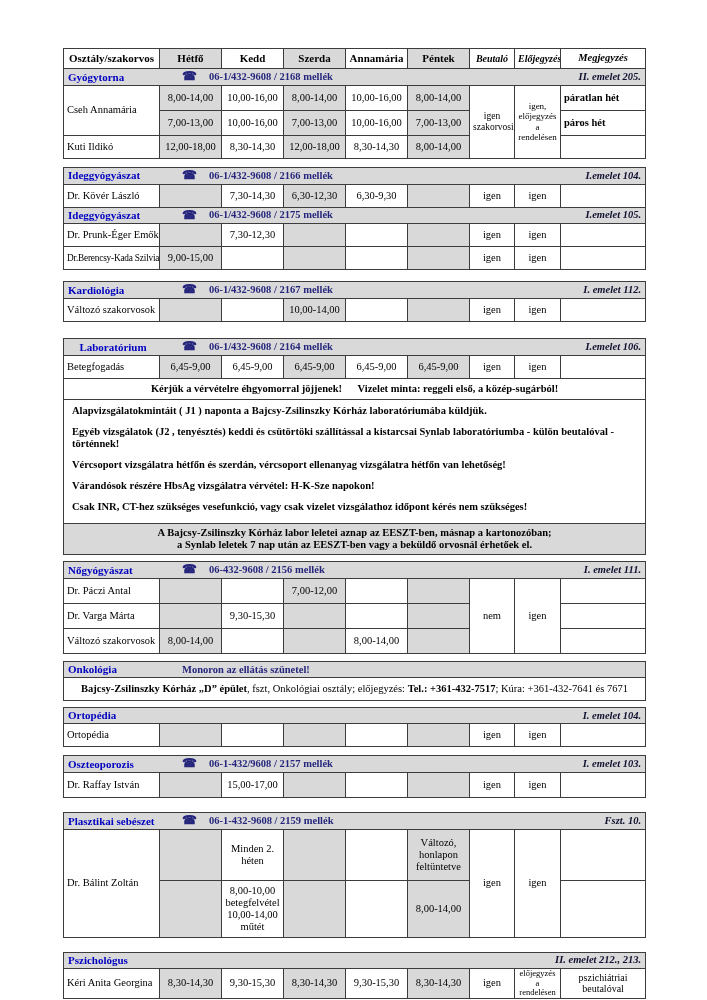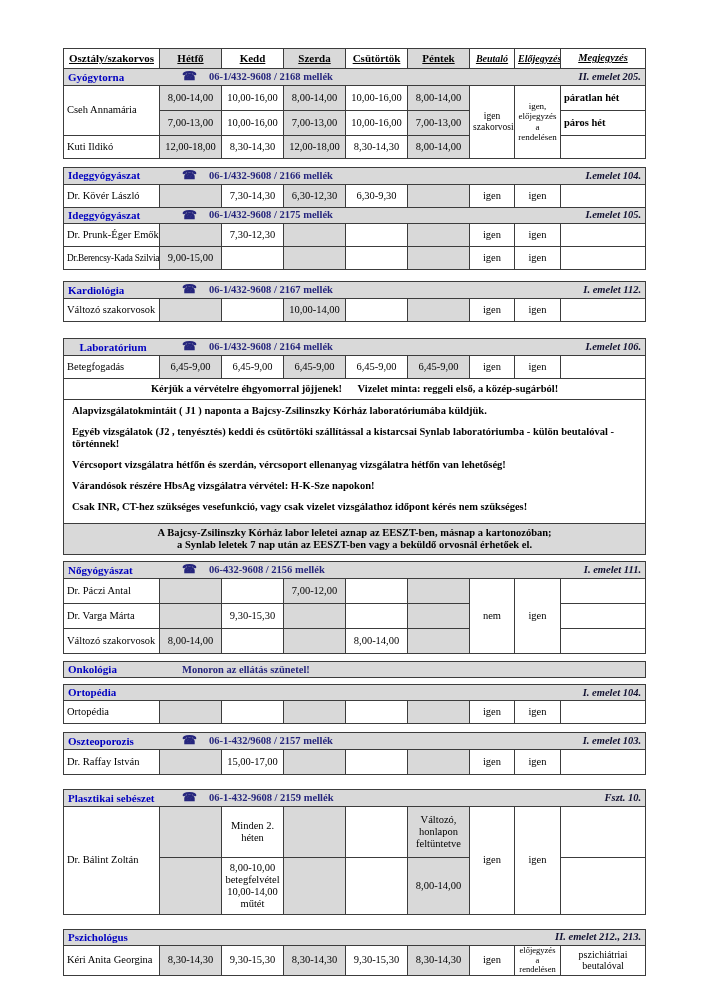--- a/index.html
+++ b/index.html
@@ -10,21 +10,21 @@
      font-size:10.5px;overflow:hidden;line-height:1.15;}
   .s{background:#d9d9d9;}
   .nm{text-align:left;white-space:nowrap;}
   .fit{font-size:9.3px;letter-spacing:-0.2px;}
   .b{font-weight:bold;}
   .rm{font-weight:bold;text-align:left;}
   .pre{white-space:pre-line;}
   .pw{white-space:pre-wrap;}
   .sm{font-size:8.5px;white-space:pre-line;}
   .sm2{font-size:10px;white-space:pre-line;}
-  tr.colhdr td{font-weight:bold;height:19px;font-size:11px;text-decoration:underline;}
+  tr.colhdr td{font-weight:bold;height:19px;font-size:11px;}
   tr.colhdr td.ital{font-style:italic;font-size:10px;}
   tr.colhdr td.ital3{font-style:italic;font-size:10.5px;margin-left:44px;}
   tr.sec td{background:#d9d9d9;height:13px;padding:1px 4px;}
   .sec-flex{display:flex;align-items:center;width:100%;}
   .sec-name{color:#0000c0;font-weight:bold;font-size:11px;display:inline-block;min-width:90px;text-align:left;}
   .sec-name.cname{text-align:center;}
   .sec-phone{color:#26267d;font-weight:bold;font-size:10.5px;margin-left:24px;display:flex;align-items:center;}
   .phone-ico{margin-right:12px;font-size:12px;}
   .sec-loc{margin-left:auto;font-weight:bold;font-style:italic;font-size:10.5px;color:#101030;}
   .h24 td{height:24px;} .h22 td{height:22px;} .h28 td{height:28px;}
@@ -53,21 +53,21 @@
         <col style="width:45px">
         <col style="width:46px">
         <col style="width:85px">
       </colgroup>
     <tbody>
         <tr class="colhdr">
       <td>Osztály/szakorvos</td>
       <td class="s">Hétfő</td>
       <td>Kedd</td>
       <td class="s">Szerda</td>
-      <td>Csütörtök</td>
+      <td>Annamária</td>
       <td class="s">Péntek</td>
       <td class="ital">Beutaló</td>
       <td class="ital">Előjegyzés</td>
       <td class="ital3">Megjegyzés</td>
     </tr>
     <tr class="sec">
       <td colspan="9">
         <div class="sec-flex">
           <span class="sec-name">Gyógytorna</span>
           <span class="sec-phone">
@@ -346,20 +346,25 @@
         <tr class="sec">
       <td colspan="2">
         <div class="sec-flex">
           <span class="sec-name">Onkológia</span>
           <span class="sec-phone">
                 <span style="color:#26267d">Monoron az ellátás szünetel!</span>
               </span>
         </div>
       </td>
     </tr>
+    <tr class="inforow">
+      <td colspan="2">
+        <span class="b">Bajcsy-Zsilinszky Kórház „D” épület</span><span>, fszt, Onkológiai osztály; előjegyzés: </span><span class="b">Tel.: +361-432-7517</span><span>; Kúra: +361-432-7641 és 7671</span>
+      </td>
+    </tr>
   </tbody>
     </table>
 
   <table class="mb8">
     <colgroup>
         <col style="width:96px">
         <col style="width:62px">
         <col style="width:62px">
         <col style="width:62px">
         <col style="width:62px">

